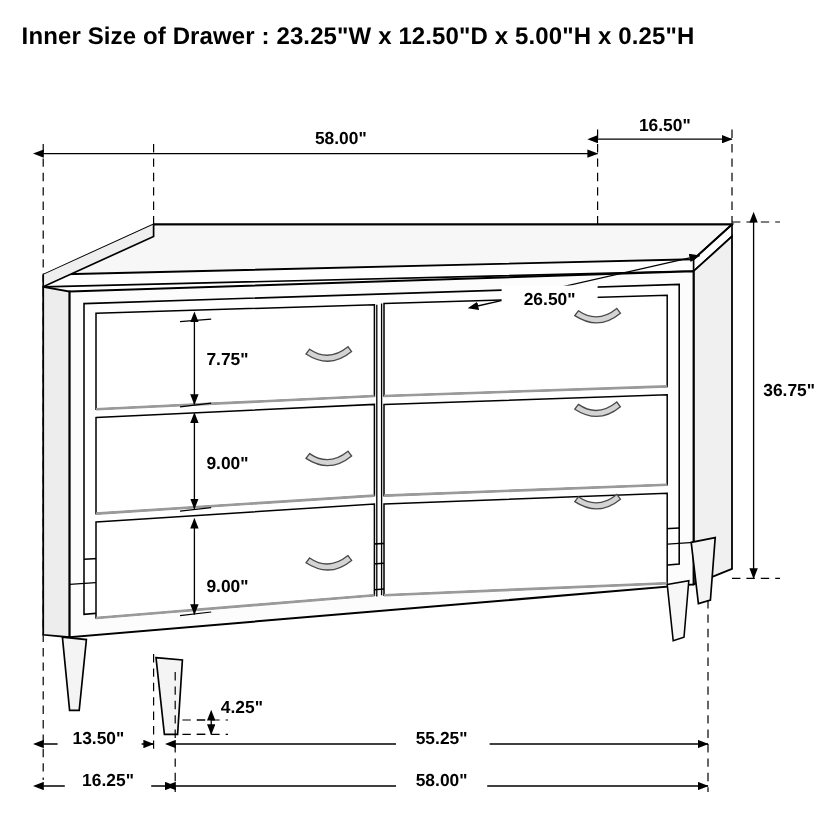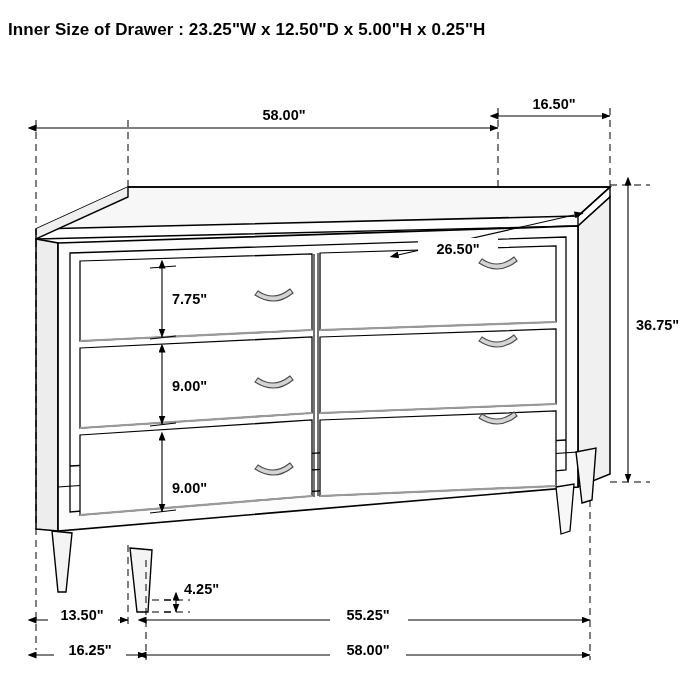--- a/index.html
+++ b/index.html
@@ -14,23 +14,23 @@
     color: #000000;
     overflow: hidden;
   }
   #stage {
     position: relative;
     width: 700px;
     height: 700px;
   }
   #title {
     position: absolute;
-    left: 8px;
+    left: 18px;
     top: 20px;
-    font-size: 17px;
+    font-size: 20px;
     font-weight: bold;
     letter-spacing: 0.1px;
     white-space: nowrap;
   }
   svg#diagram {
     position: absolute;
     left: 0;
     top: 0;
     width: 700px;
     height: 700px;

